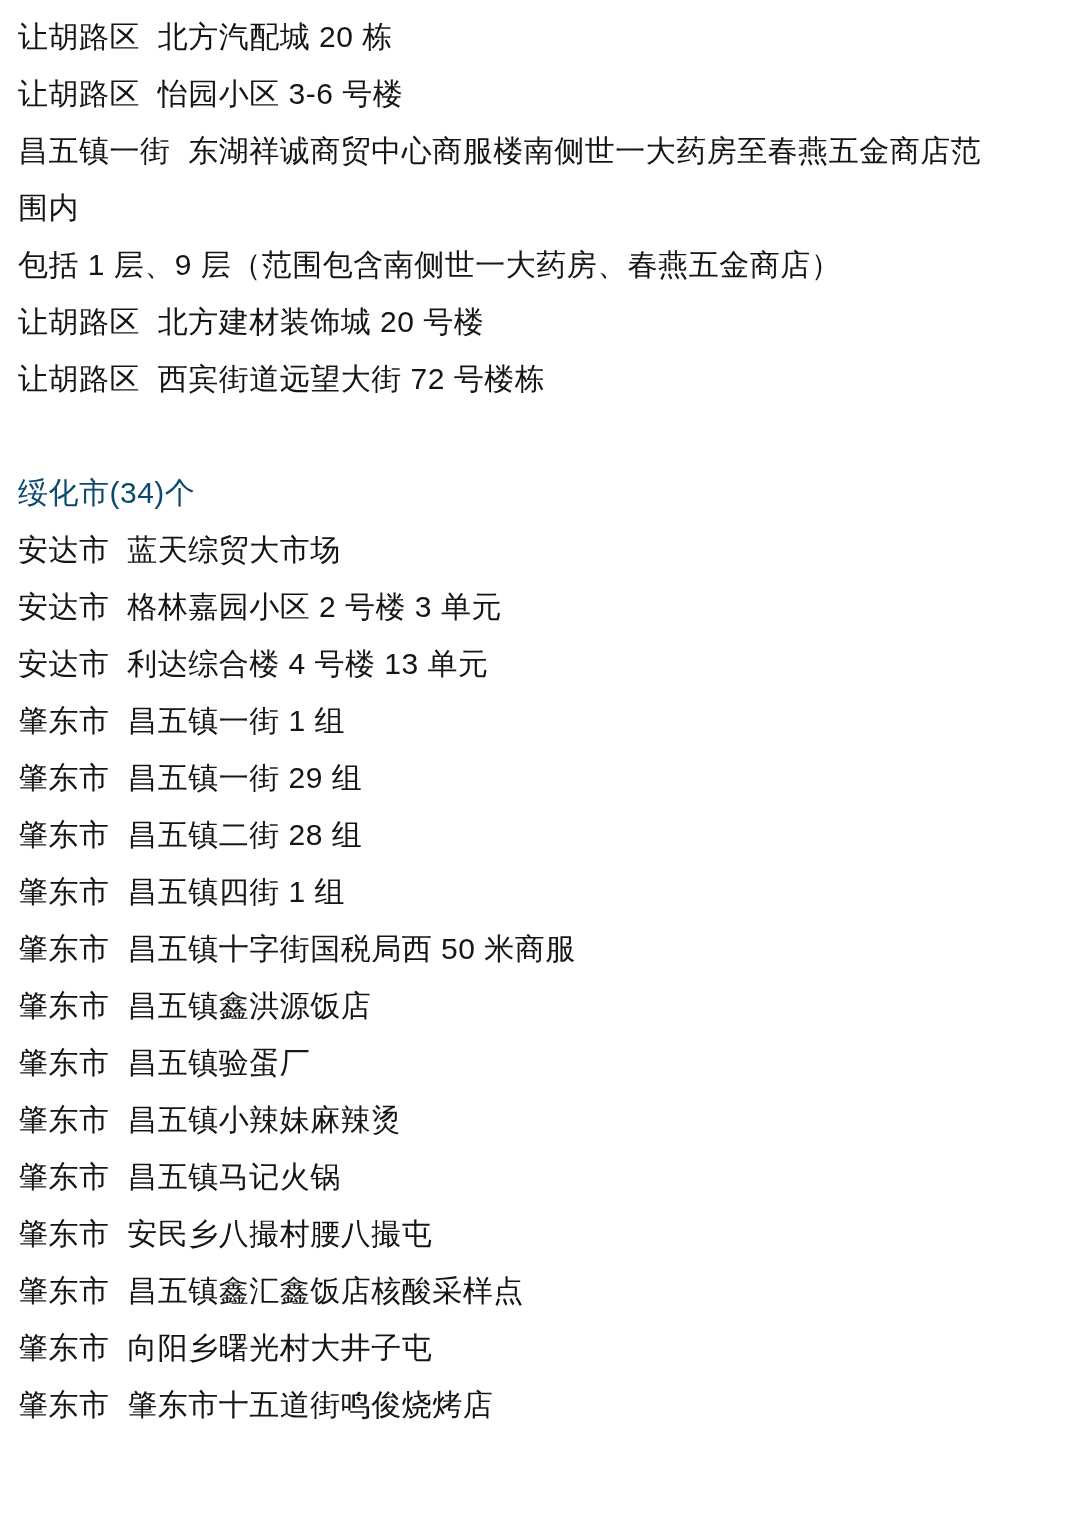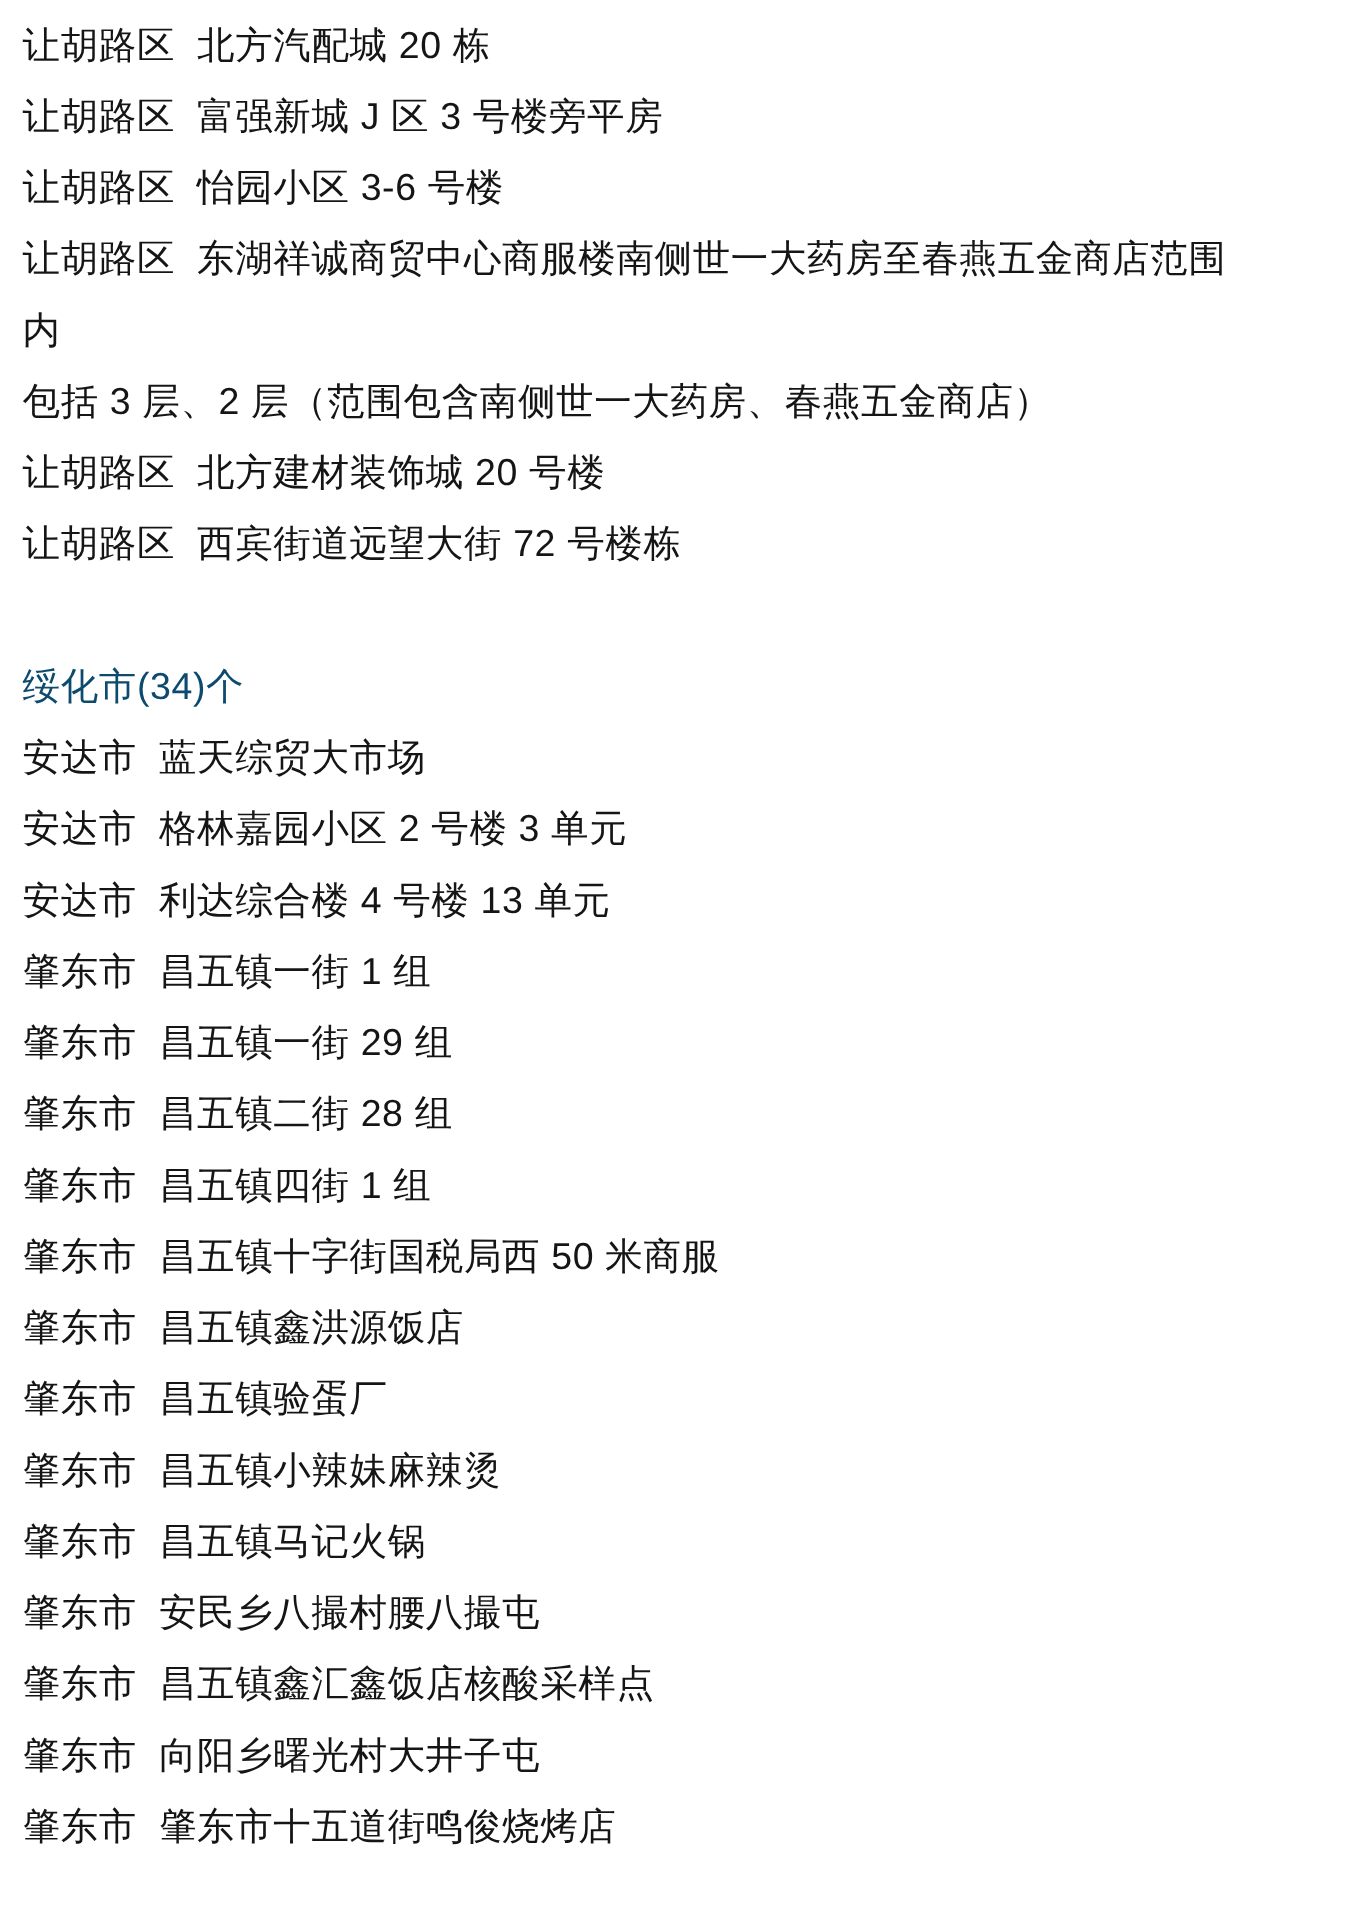--- a/index.html
+++ b/index.html
@@ -41,24 +41,23 @@
     color: #0c4a6e;
     font-weight: 400;
   }
 </style>
 </head>
 <body>
 
 <div class="page">
   <div id="content">
       <div class="line">让胡路区  北方汽配城 20 栋</div>
-      <div class="line">让胡路区  富强新城 J 区 3 号楼旁平房</div>
       <div class="line">让胡路区  怡园小区 3-6 号楼</div>
-      <div class="line">让胡路区  东湖祥诚商贸中心商服楼南侧世一大药房至春燕五金商店范围内</div>
-      <div class="line continuation">包括 3 层、2 层（范围包含南侧世一大药房、春燕五金商店）</div>
+      <div class="line">昌五镇一街  东湖祥诚商贸中心商服楼南侧世一大药房至春燕五金商店范围内</div>
+      <div class="line continuation">包括 1 层、9 层（范围包含南侧世一大药房、春燕五金商店）</div>
       <div class="line">让胡路区  北方建材装饰城 20 号楼</div>
       <div class="line">让胡路区  西宾街道远望大街 72 号楼栋</div>
       <div class="spacer"></div>
       <div class="section-head">绥化市(34)个</div>
       <div class="line">安达市  蓝天综贸大市场</div>
       <div class="line">安达市  格林嘉园小区 2 号楼 3 单元</div>
       <div class="line">安达市  利达综合楼 4 号楼 13 单元</div>
       <div class="line">肇东市  昌五镇一街 1 组</div>
       <div class="line">肇东市  昌五镇一街 29 组</div>
       <div class="line">肇东市  昌五镇二街 28 组</div>

